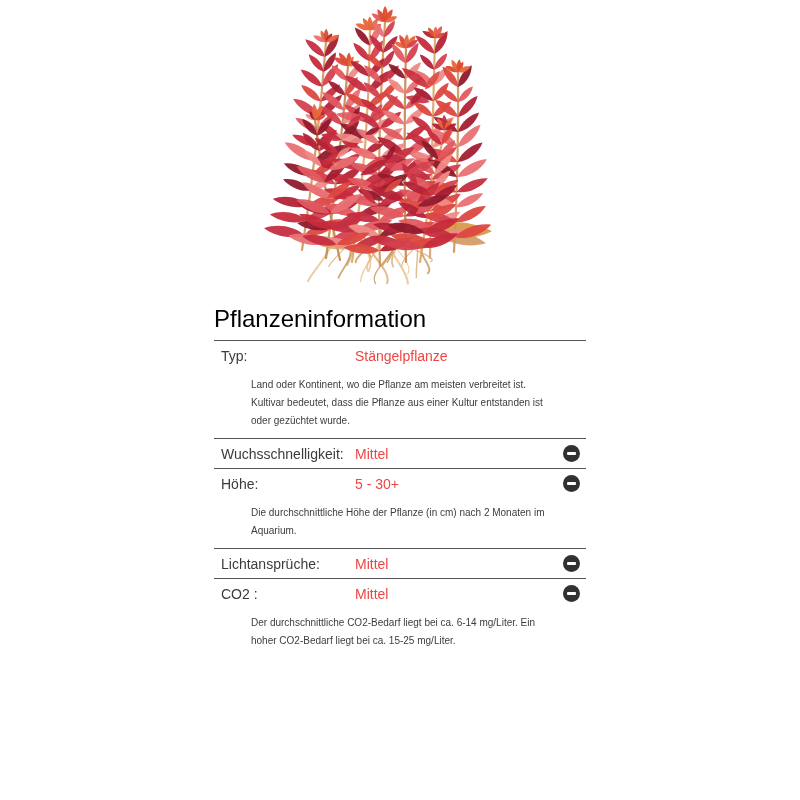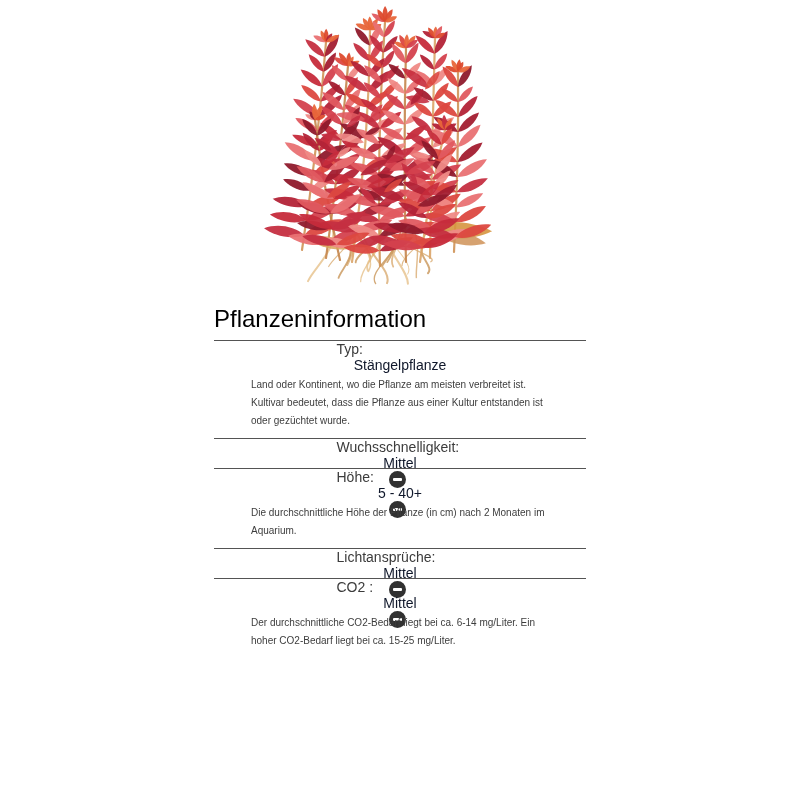--- a/index.html
+++ b/index.html
@@ -12,24 +12,23 @@
     height:292px;display:flex;justify-content:center;align-items:flex-start;
     transform:translateX(-20px);
   }
   .page-title{
     font-size:24px;font-weight:400;color:#000000;
     margin:13px 0 7px 0;line-height:28px;
   }
   .attr{
     display:flex;align-items:center;height:29px;
     border-top:1px solid #545454;
-    flex-direction:column;
   }
   .label{width:134px;padding-left:7px;font-size:14px;color:#3b3b3b;}
-  .value{flex:1;font-size:14px;color:#0f172a;}
+  .value{flex:1;font-size:14px;color:#ef4444;}
   .icon-wrap{
     width:17px;height:17px;border-radius:50%;background:#313131;
     display:flex;align-items:center;justify-content:center;
     margin-right:6px;cursor:pointer;flex:0 0 auto;
   }
   .minus{width:9px;height:3px;background:#ffffff;border-radius:1px;}
   .desc{
     font-size:10px;line-height:18px;color:#3d3d3d;
     padding:6px 36px 8px 7px;
     margin-left:30px;
@@ -389,21 +388,21 @@
         <span class="value">Mittel</span>
         <span class="icon-wrap">
             <span class="minus"></span>
           </span>
       </div>
     </div>
 
     <div>
       <div class="attr">
         <span class="label">Höhe:</span>
-        <span class="value">5 - 40+</span>
+        <span class="value">5 - 30+</span>
         <span class="icon-wrap">
             <span class="minus"></span>
           </span>
       </div>
       <div class="desc">Die durchschnittliche Höhe der Pflanze (in cm) nach 2 Monaten im Aquarium.</div>
     </div>
 
     <div>
       <div class="attr">
         <span class="label">Lichtansprüche:</span>

